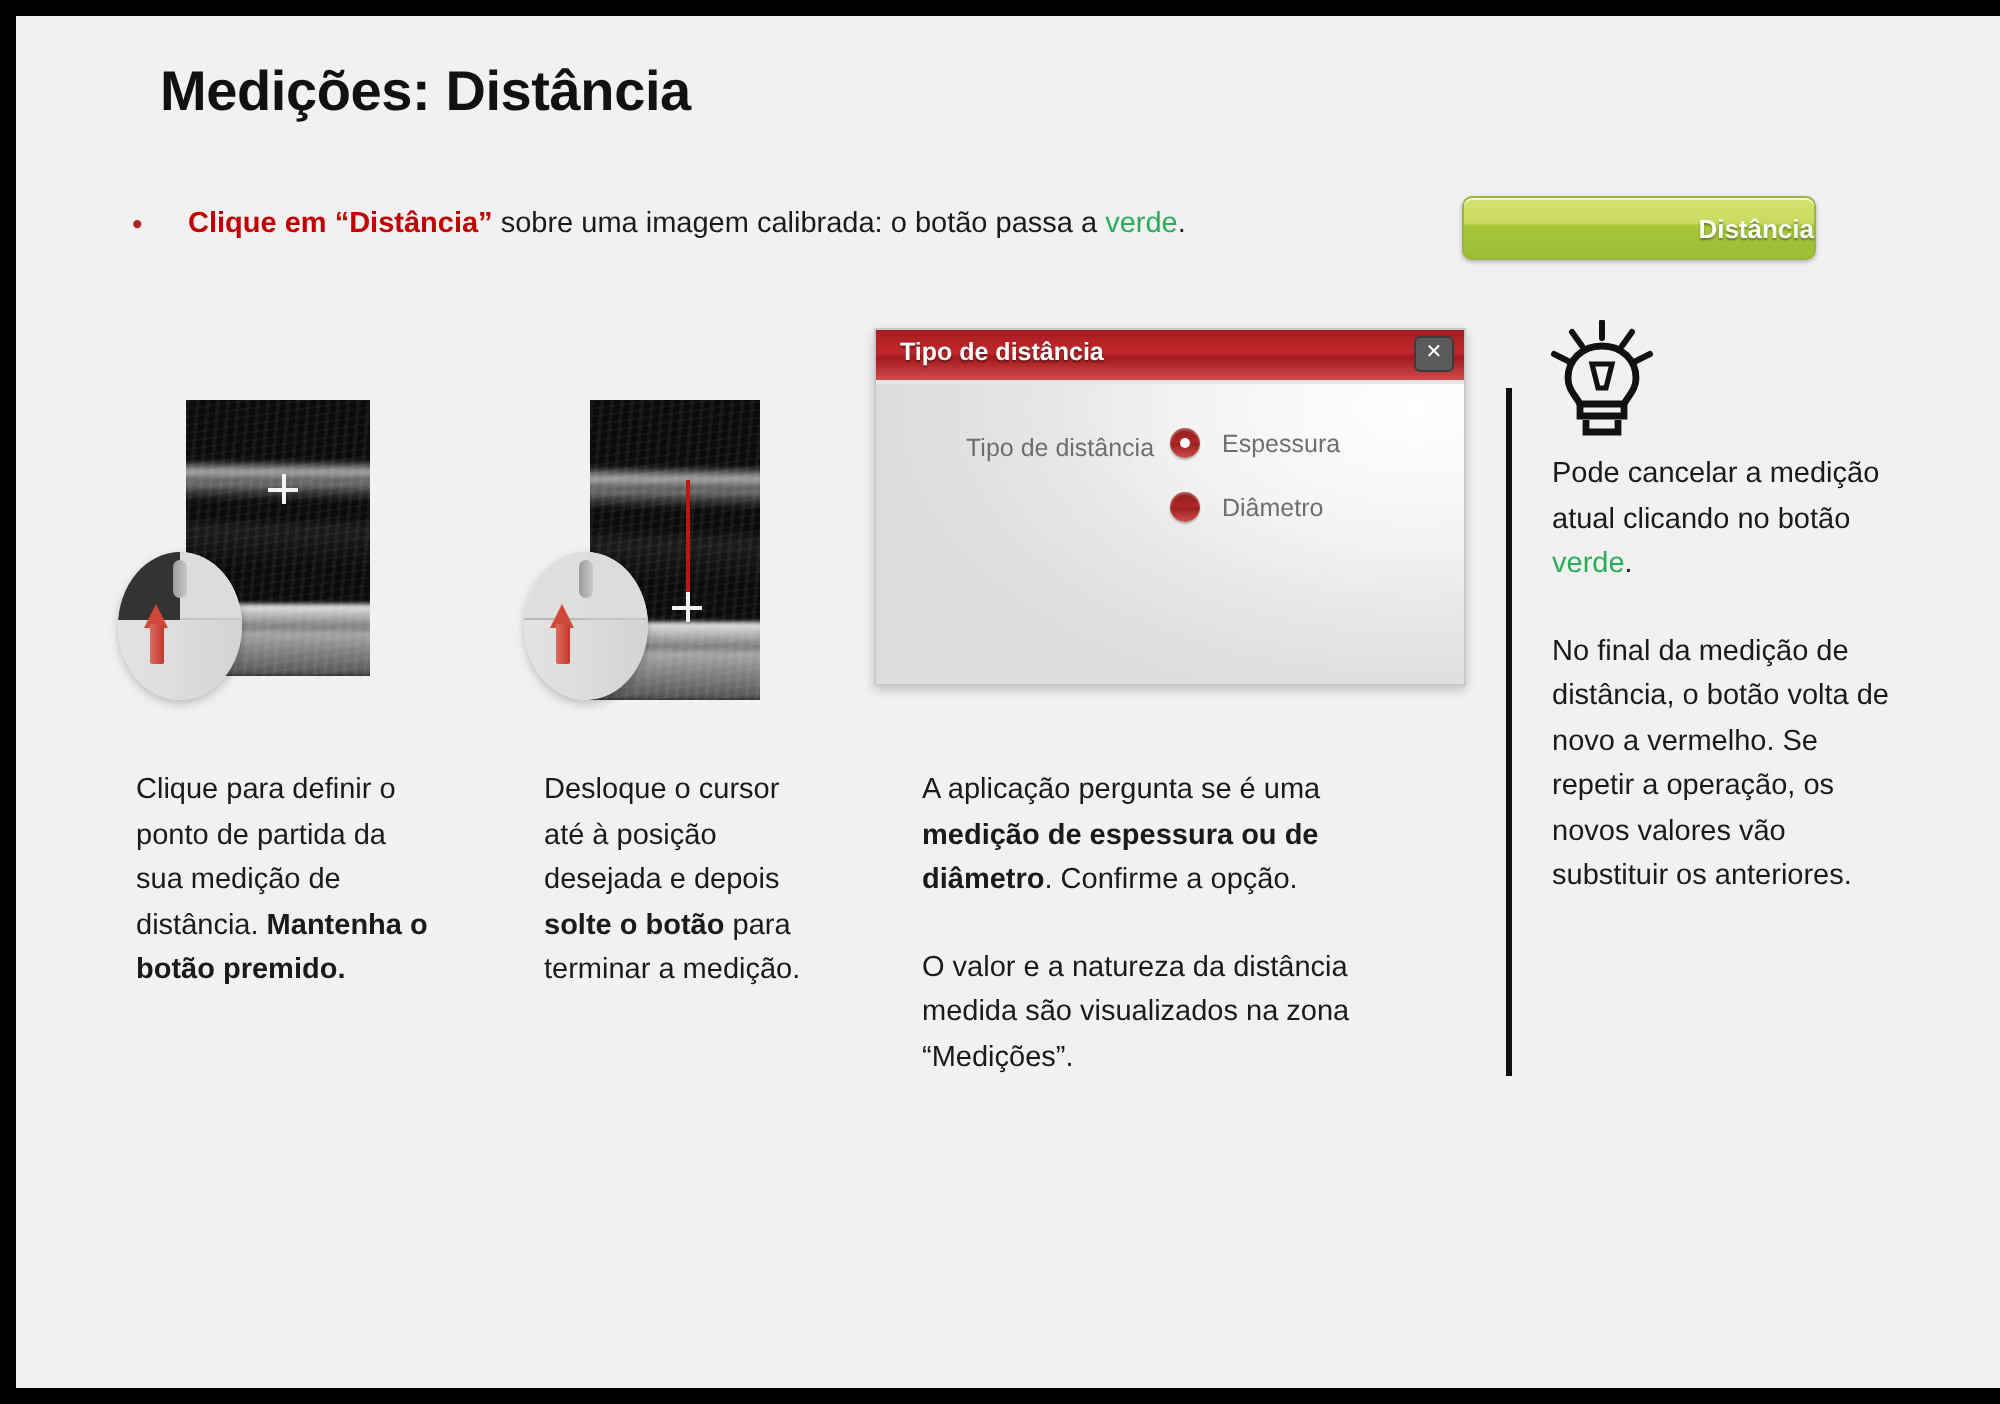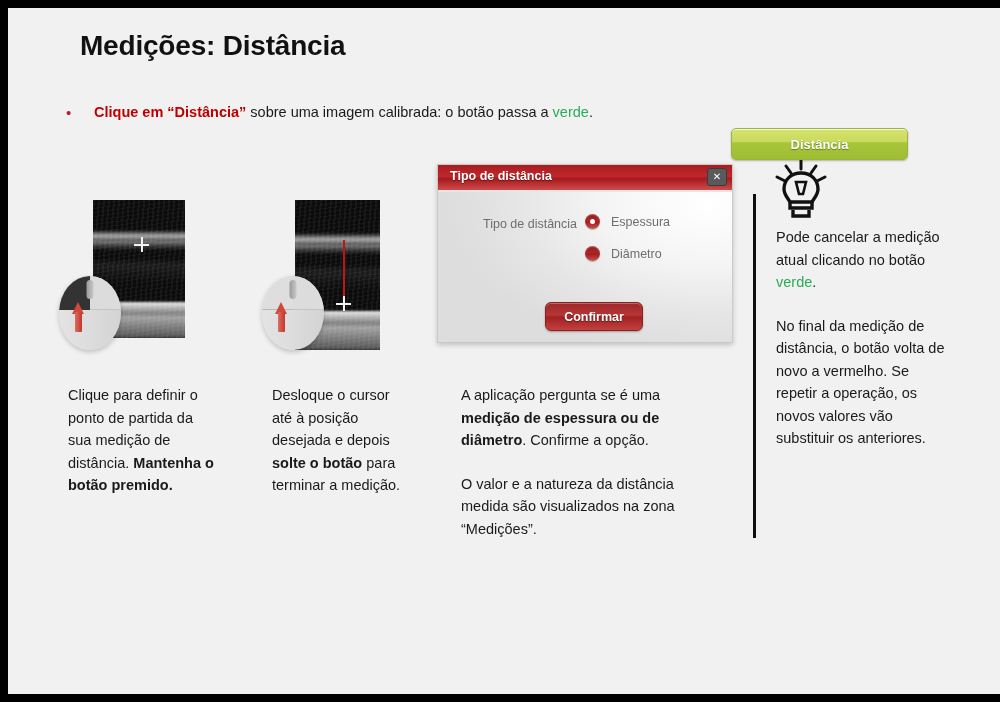--- a/index.html
+++ b/index.html
@@ -46,21 +46,21 @@
   .green-t{color:#2bac58;}
   
   .green-btn{
     position:absolute;
     left:723px;top:90px;
     width:175px;height:30px;
     border-radius:5px;
     background:linear-gradient(to bottom,#d5e36f 0%,#c8da5c 42%,#a9c63a 46%,#9dbd33 100%);
     border:1px solid #9bb440;
     box-shadow:inset 0 1px 0 rgba(255,255,255,.75), 0 1px 2px rgba(0,0,0,.28);
-    display:flex;align-items:center;justify-content:center;margin-top:30px;
+    display:flex;align-items:center;justify-content:flex-end;
   }
   .green-btn span{
     font-size:13px;font-weight:bold;color:#ffffff;
     text-shadow:0 1px 1px rgba(90,110,30,.85);
   }
   
   .us{
     position:absolute;
     background:#0b0b0b;
     overflow:hidden;
@@ -308,23 +308,20 @@
           <div class="dot"></div>
         </div>
         <div class="lbl">Espessura</div>
       </div>
 
       <div class="radio-row r2">
         <div class="radio"></div>
         <div class="lbl">Diâmetro</div>
       </div>
 
-      <div class="confirm-btn">
-        <span>Confirmar</span>
-      </div>
     </div>
   </div>
 
   <div class="col col-1"><span>Clique para definir o ponto de partida da sua medição de distância. </span><b>Mantenha o botão premido.</b></div>
 
   <div class="col col-2"><span>Desloque o cursor até à posição desejada e depois </span><b>solte o botão</b><span> para terminar a medição.</span></div>
 
   <div class="col col-3">
     <p><span>A aplicação pergunta se é uma </span><b>medição de espessura ou de diâmetro</b><span>. Confirme a opção.</span></p>
     <p>O valor e a natureza da distância medida são visualizados na zona “Medições”.</p>

